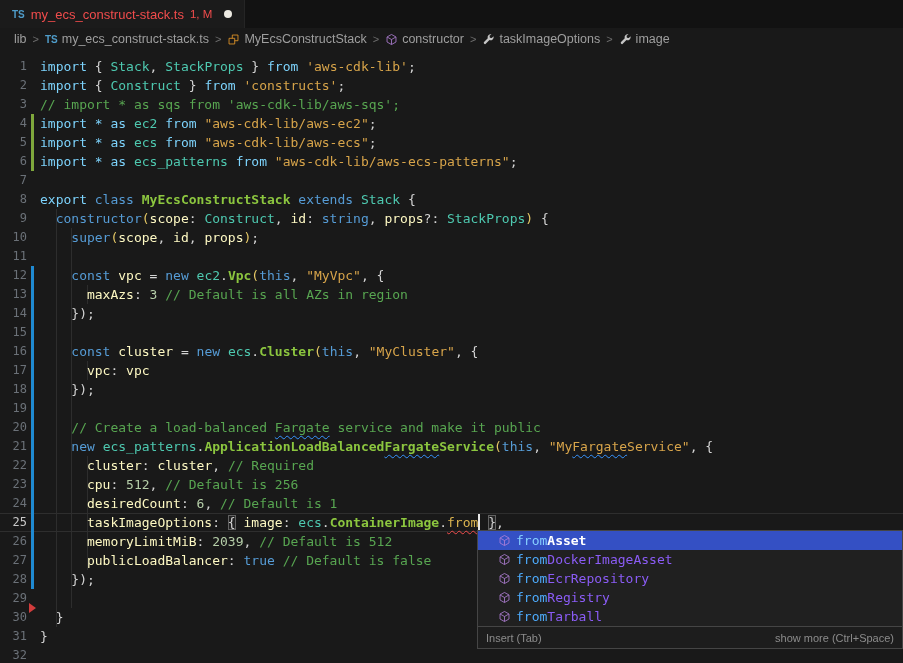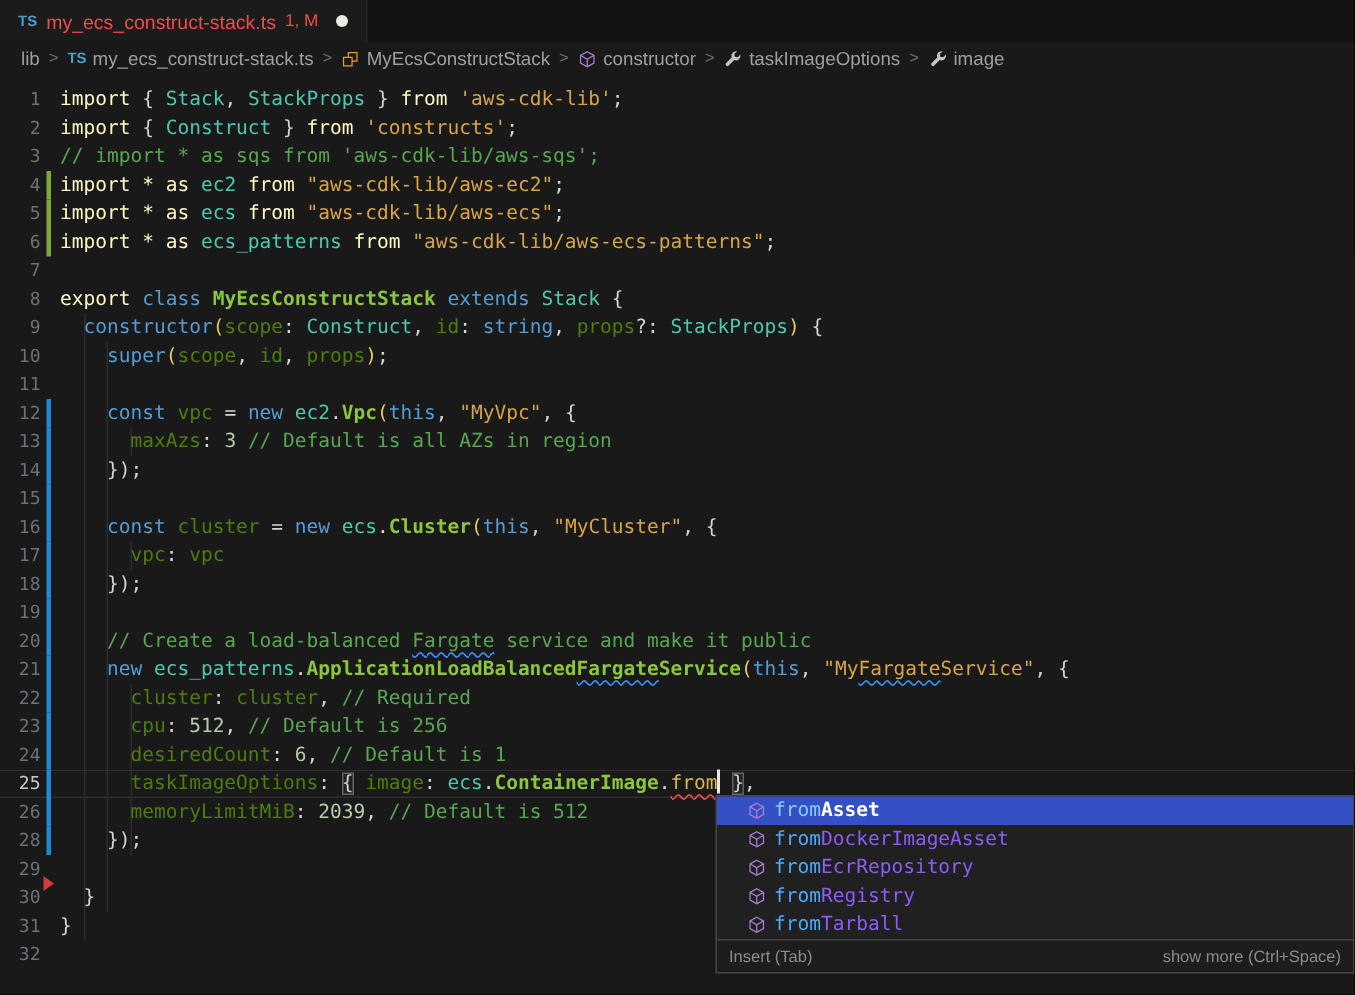--- a/index.html
+++ b/index.html
@@ -27,22 +27,22 @@
       flex:none;user-select:none;cursor:pointer;}
   .line.cur .ln{color:#c8c8c8;}
   .git{width:13px;flex:none;position:relative;}
   .git.add::before,.git.mod::before{content:"";position:absolute;left:4px;top:0;bottom:0;width:3px;}
   .git.add::before{background:#7fa83c;}
   .git.mod::before{background:#1f8ad2;}
   .git.del::after{content:"";position:absolute;left:2px;top:-5px;width:0;height:0;
       border-top:5px solid transparent;border-bottom:5px solid transparent;border-left:7px solid #d13c3c;}
   .code{white-space:pre;font:13px/19px "DejaVu Sans Mono",monospace;color:#d4d4d4;}
   .tk{position:relative;}
-  .kw{color:#fef9c3;} .st{color:#569cd6;} .ty{color:#4ec9b0;} .cl{color:#8cc63f;font-weight:bold;}
-  .va{color:#4d7c0f;} .nu{color:#b5cea8;} .str{color:#d7a44a;} .com{color:#58a651;}
+  .kw{color:#7dd3fc;} .st{color:#569cd6;} .ty{color:#4ec9b0;} .cl{color:#8cc63f;font-weight:bold;}
+  .va{color:#fef9c3;} .nu{color:#b5cea8;} .str{color:#d7a44a;} .com{color:#58a651;}
   .pu{color:#d4d4d4;} .br{color:#e6c966;} .fn{color:#dcb550;}
   .bm{color:#d4d4d4;outline:1px solid #626262;outline-offset:-1px;background:rgba(90,90,90,.15);}
   .sqb{text-decoration:underline wavy #3794ff 1px;text-underline-offset:3px;text-decoration-skip-ink:none;}
   .sqr{text-decoration:underline wavy #f14c4c 1px;text-underline-offset:3px;text-decoration-skip-ink:none;}
   .caret{display:inline-block;width:2px;height:16px;background:#e8e8e8;vertical-align:-3px;}
   .guide{position:absolute;width:1px;background:#2d2d2d;}
   
   .suggest{position:absolute;left:477px;top:530px;width:426px;background:#202020;
       border:1px solid #454545;box-sizing:border-box;z-index:10;}
   .s-row{display:flex;align-items:center;height:19px;padding-left:20px;gap:5px;cursor:pointer;}
@@ -250,20 +250,25 @@
           <span class="ln">25</span>
           <span class="git mod"></span>
           <span class="code"><span class="tk pu">      </span><span class="tk va">taskImageOptions</span><span class="tk pu">: </span><span class="tk bm">{</span><span class="tk pu"> </span><span class="tk va">image</span><span class="tk pu">: </span><span class="tk ty">ecs</span><span class="tk pu">.</span><span class="tk cl">ContainerImage</span><span class="tk pu">.</span><span class="tk fn sqr">from</span><span class="caret"></span><span class="tk pu"> </span><span class="tk bm">}</span><span class="tk pu">,</span></span>
         </div>
         <div class="line">
           <span class="ln">26</span>
           <span class="git mod"></span>
           <span class="code"><span class="tk pu">      </span><span class="tk va">memoryLimitMiB</span><span class="tk pu">: </span><span class="tk nu">2039</span><span class="tk pu">, </span><span class="tk com">// Default is 512</span></span>
         </div>
         <div class="line">
+          <span class="ln">27</span>
+          <span class="git mod"></span>
+          <span class="code"><span class="tk pu">      </span><span class="tk va">publicLoadBalancer</span><span class="tk pu">: </span><span class="tk st">true</span><span class="tk pu"> </span><span class="tk com">// Default is false</span></span>
+        </div>
+        <div class="line">
           <span class="ln">28</span>
           <span class="git mod"></span>
           <span class="code"><span class="tk pu">    });</span></span>
         </div>
         <div class="line">
           <span class="ln">29</span>
           <span class="git"></span>
           <span class="code"></span>
         </div>
         <div class="line">

